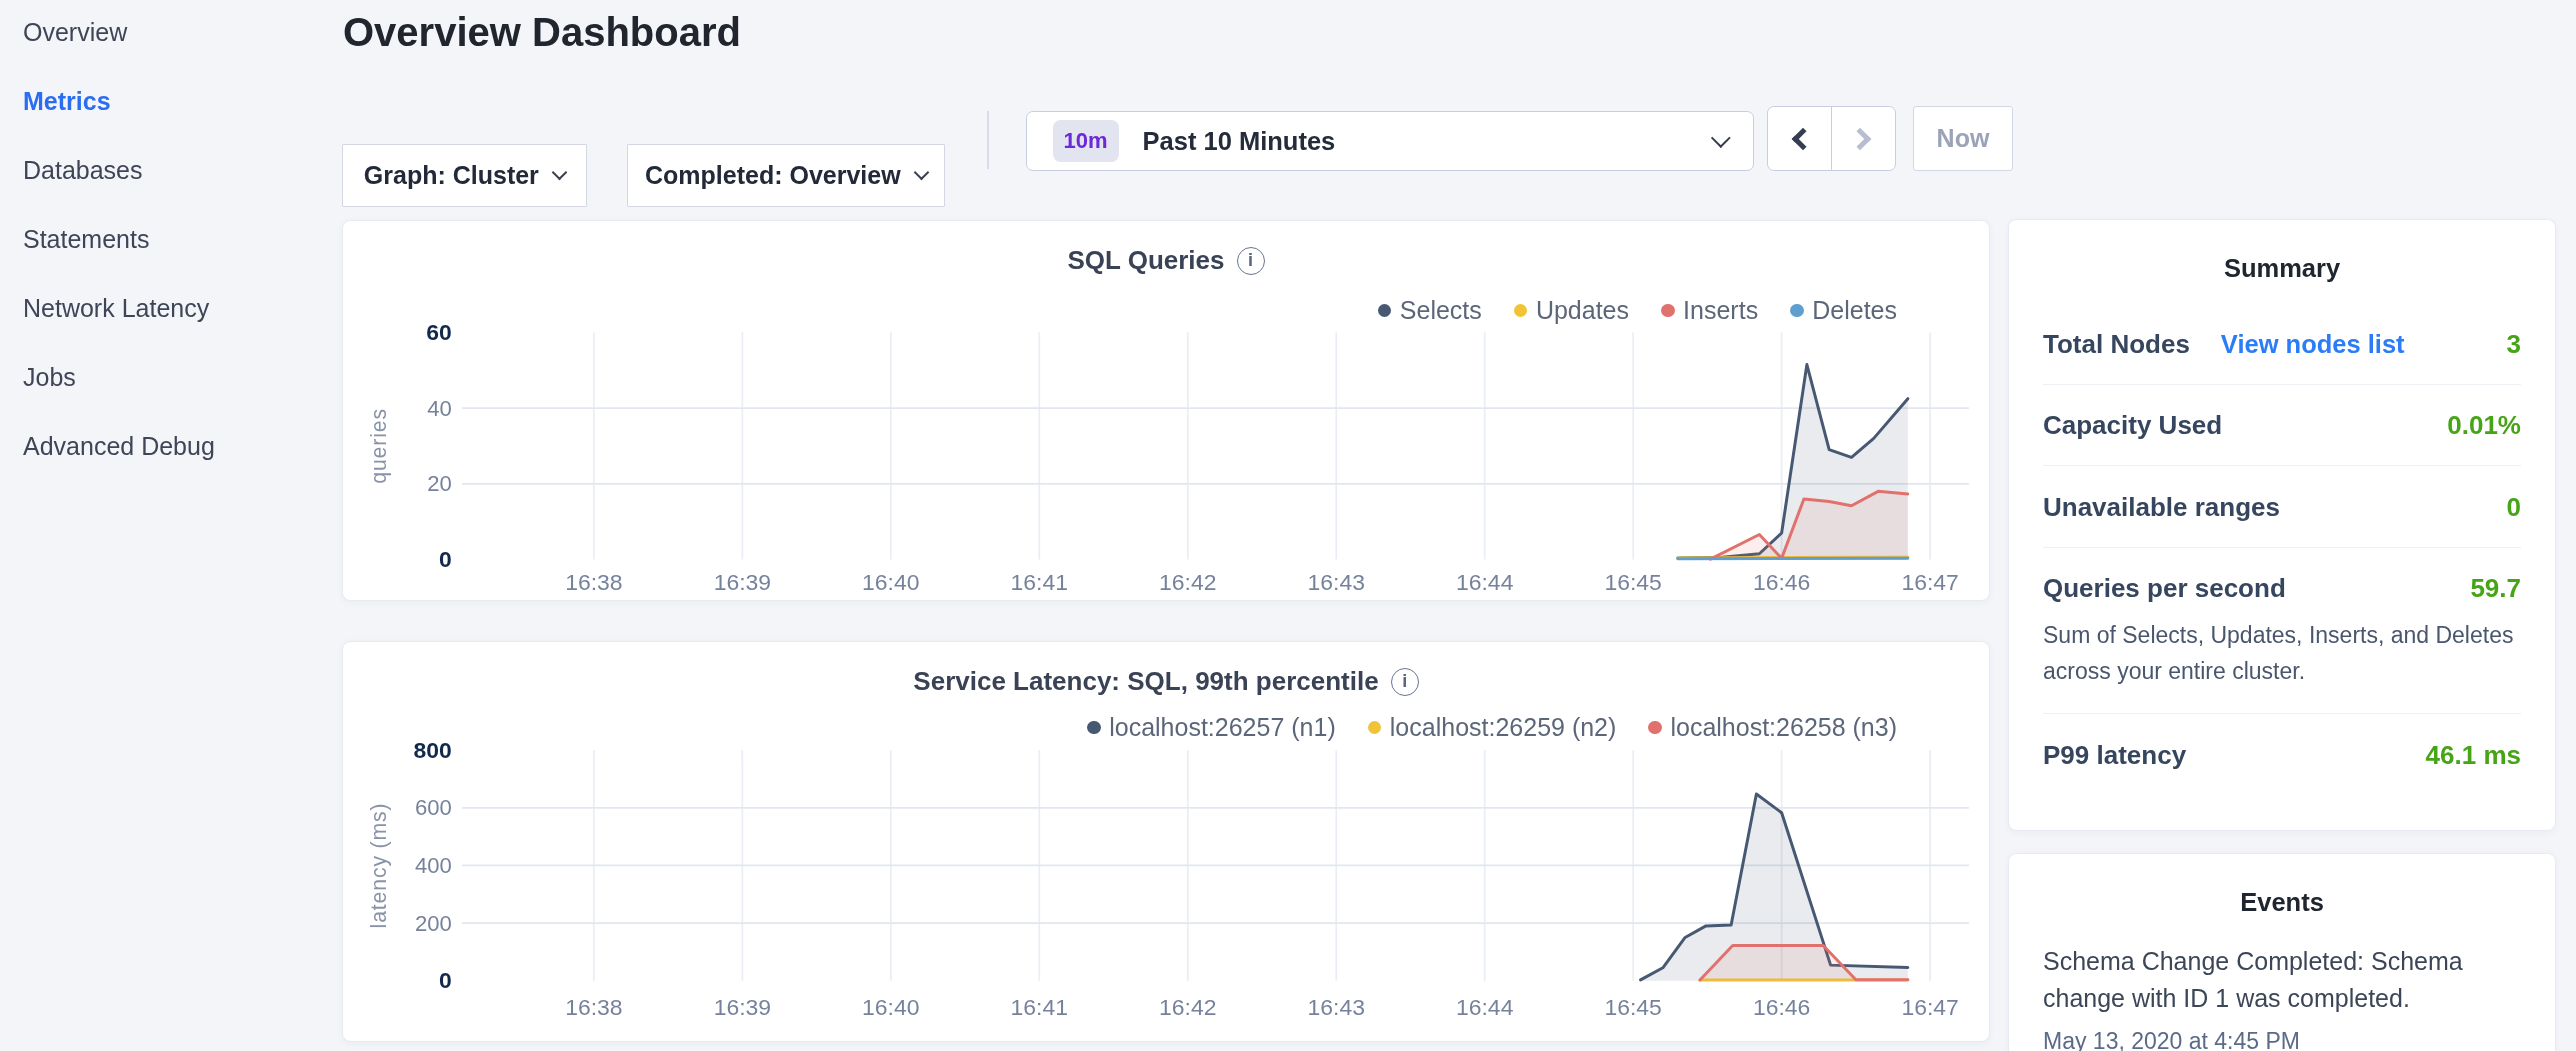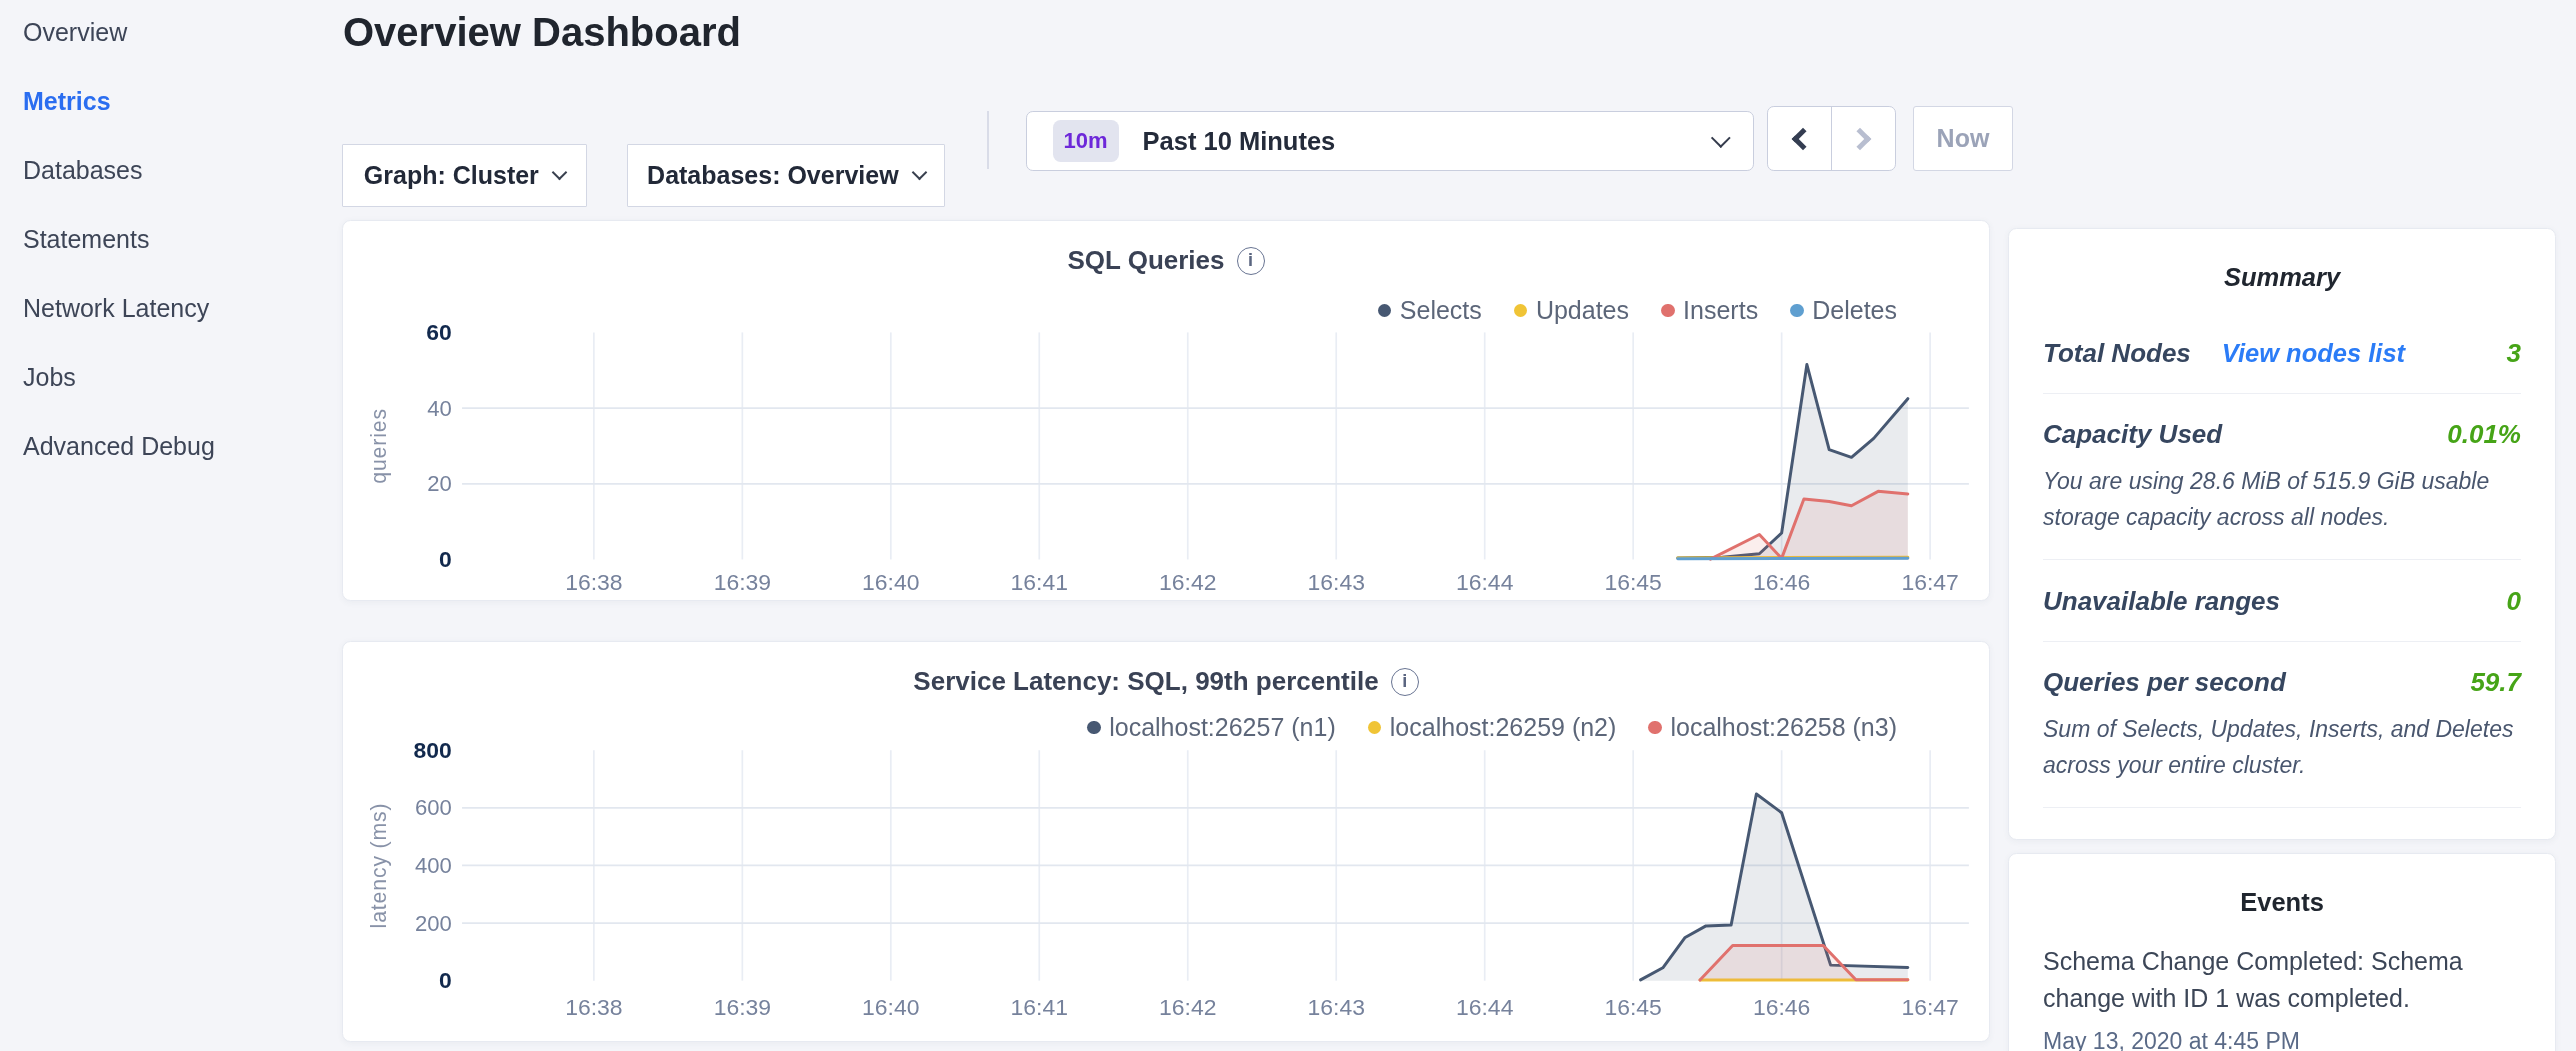--- a/index.html
+++ b/index.html
@@ -34,21 +34,21 @@
   .chev-next { width:16px; height:16px; border-top:5.1px solid #b8bed0; border-right:5.1px solid #b8bed0; transform:rotate(45deg); margin-right:6.8px; }
   .now-btn { position:absolute; left:1913px; top:106px; width:100px; height:65px; background:#fff;
              border:1.7px solid #d3d7e4; border-radius:3px; display:flex; align-items:center; justify-content:center;
              font-size:25px; font-weight:700; color:#9ba3b8; cursor:pointer; }
 
   
   .card { position:absolute; background:#fff; border:1.7px solid #e7eaf1; border-radius:8.5px;
           box-shadow:0 1.7px 6.8px rgba(60,70,100,.05); overflow:hidden; }
   #card-chart-0 { left:342px; top:220px; width:1648px; height:381px; }
   #card-chart-1 { left:342px; top:641px; width:1648px; height:401px; }
-  #card-summary { left:2008px; top:228px; width:548px; height:612px;font-style:italic; }
+  #card-summary { left:2008px; top:219px; width:548px; height:612px; }
   #card-events  { left:2008px; top:853px; width:548px; height:340px; }
 
   .chart-head { position:absolute; top:24px; left:0; right:0; display:flex; justify-content:center;
                 align-items:center; gap:12px; }
   .chart-title { font-size:26px; font-weight:700; color:#3a4255; }
   .info-icon { width:28px; height:28px; border:1.7px solid #687492; border-radius:50%; color:#5a6580;
                font-size:18px; font-weight:700; display:flex; align-items:center; justify-content:center; }
   .legend { position:absolute; right:92px; display:flex; gap:32px; align-items:center; }
   #legend-0 { top:75px; } #legend-1 { top:71px; }
   .legend-item { display:flex; gap:8.5px; align-items:center; font-size:25px; color:#5c6679; }
@@ -89,21 +89,21 @@
   </nav>
 
 <h1 class="page-title">Overview Dashboard</h1>
 
 <div class="btnbox" style="left:342px; top:109px; width:245px; height:63px;">
   <span class="dd-label">Graph: Cluster</span>
   <span class="chev"></span>
 </div>
 
 <div class="btnbox" style="left:627px; top:109px; width:318px; height:63px;">
-  <span class="dd-label">Databases: Overview</span>
+  <span class="dd-label">Completed: Overview</span>
   <span class="chev"></span>
 </div>
 
 <div class="toolbar-sep"></div>
 
 <div class="time-selector">
   <span class="time-badge">10m</span>
   <span class="time-label">Past 10 Minutes</span>
   <span class="time-caret"></span>
 </div>
@@ -247,21 +247,20 @@
           <span class="s-label">Total Nodes</span>
           <a class="s-link">View nodes list</a>
           <span class="s-value">3</span>
         </div>
       </div>
       <div class="s-row">
         <div class="s-top">
           <span class="s-label">Capacity Used</span>
           <span class="s-value">0.01%</span>
         </div>
-        <p class="s-desc">You are using 28.6 MiB of 515.9 GiB usable storage capacity across all nodes.</p>
       </div>
       <div class="s-row">
         <div class="s-top">
           <span class="s-label">Unavailable ranges</span>
           <span class="s-value">0</span>
         </div>
       </div>
       <div class="s-row">
         <div class="s-top">
           <span class="s-label">Queries per second</span>

